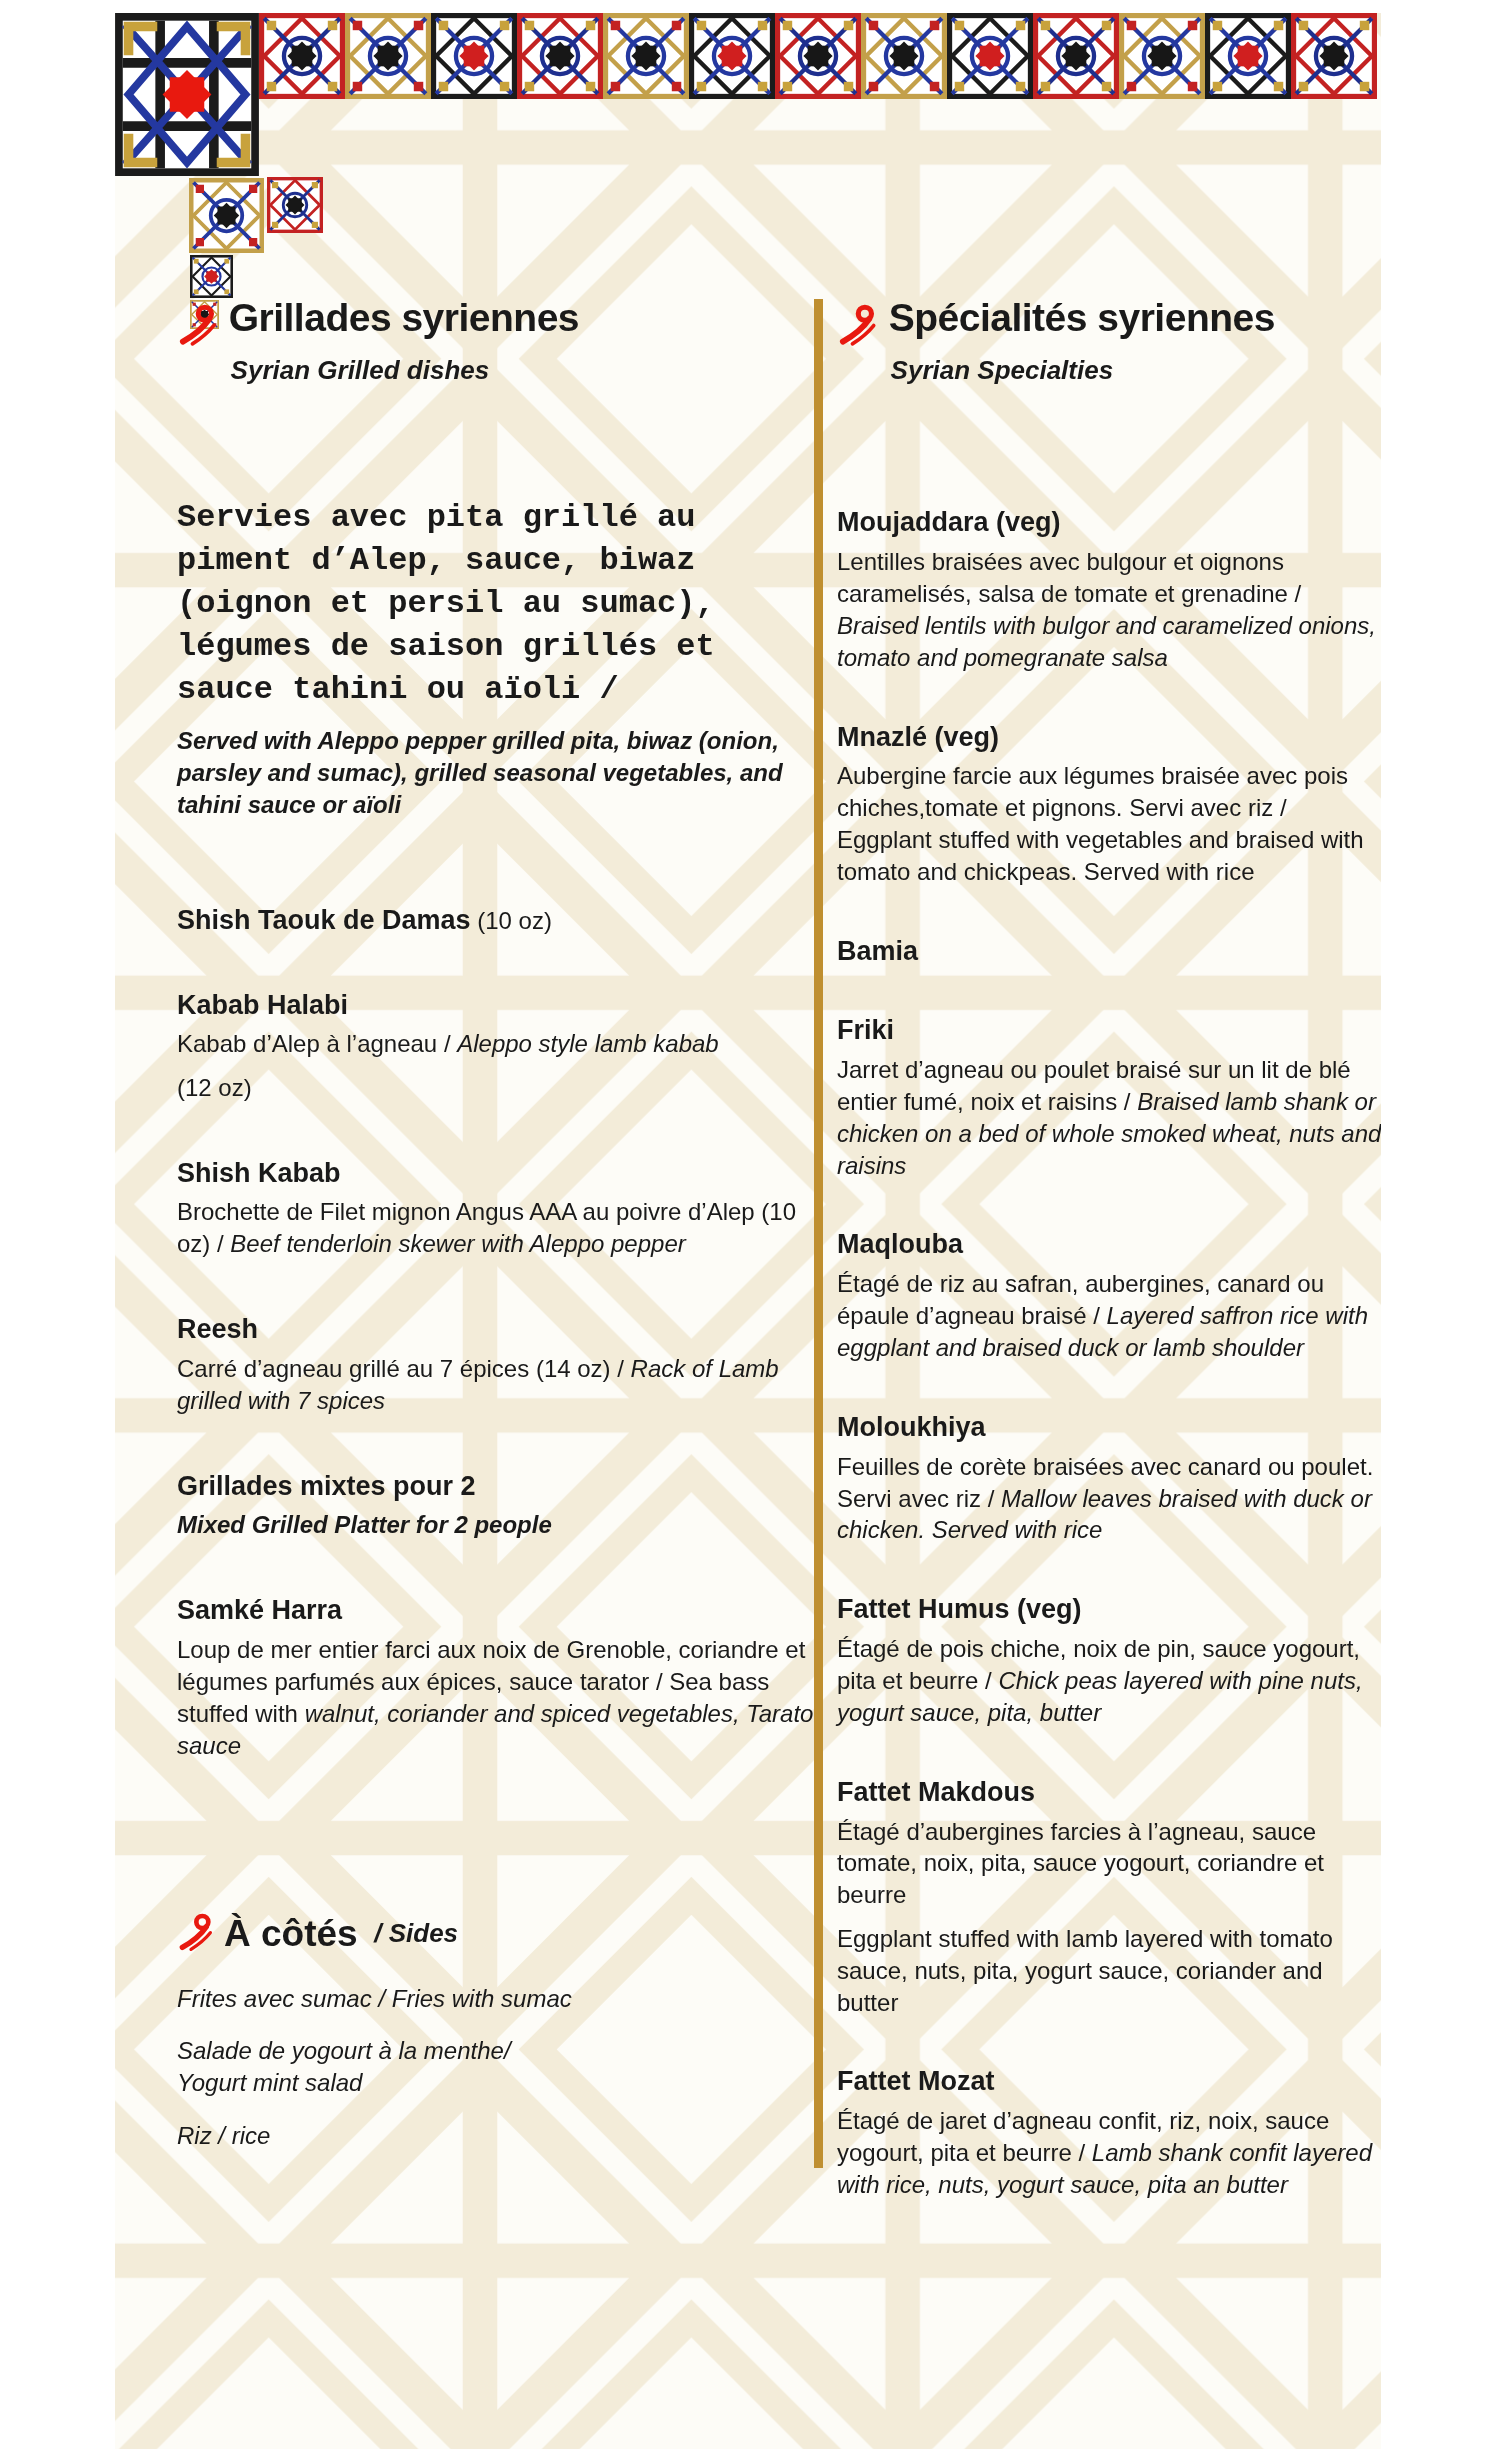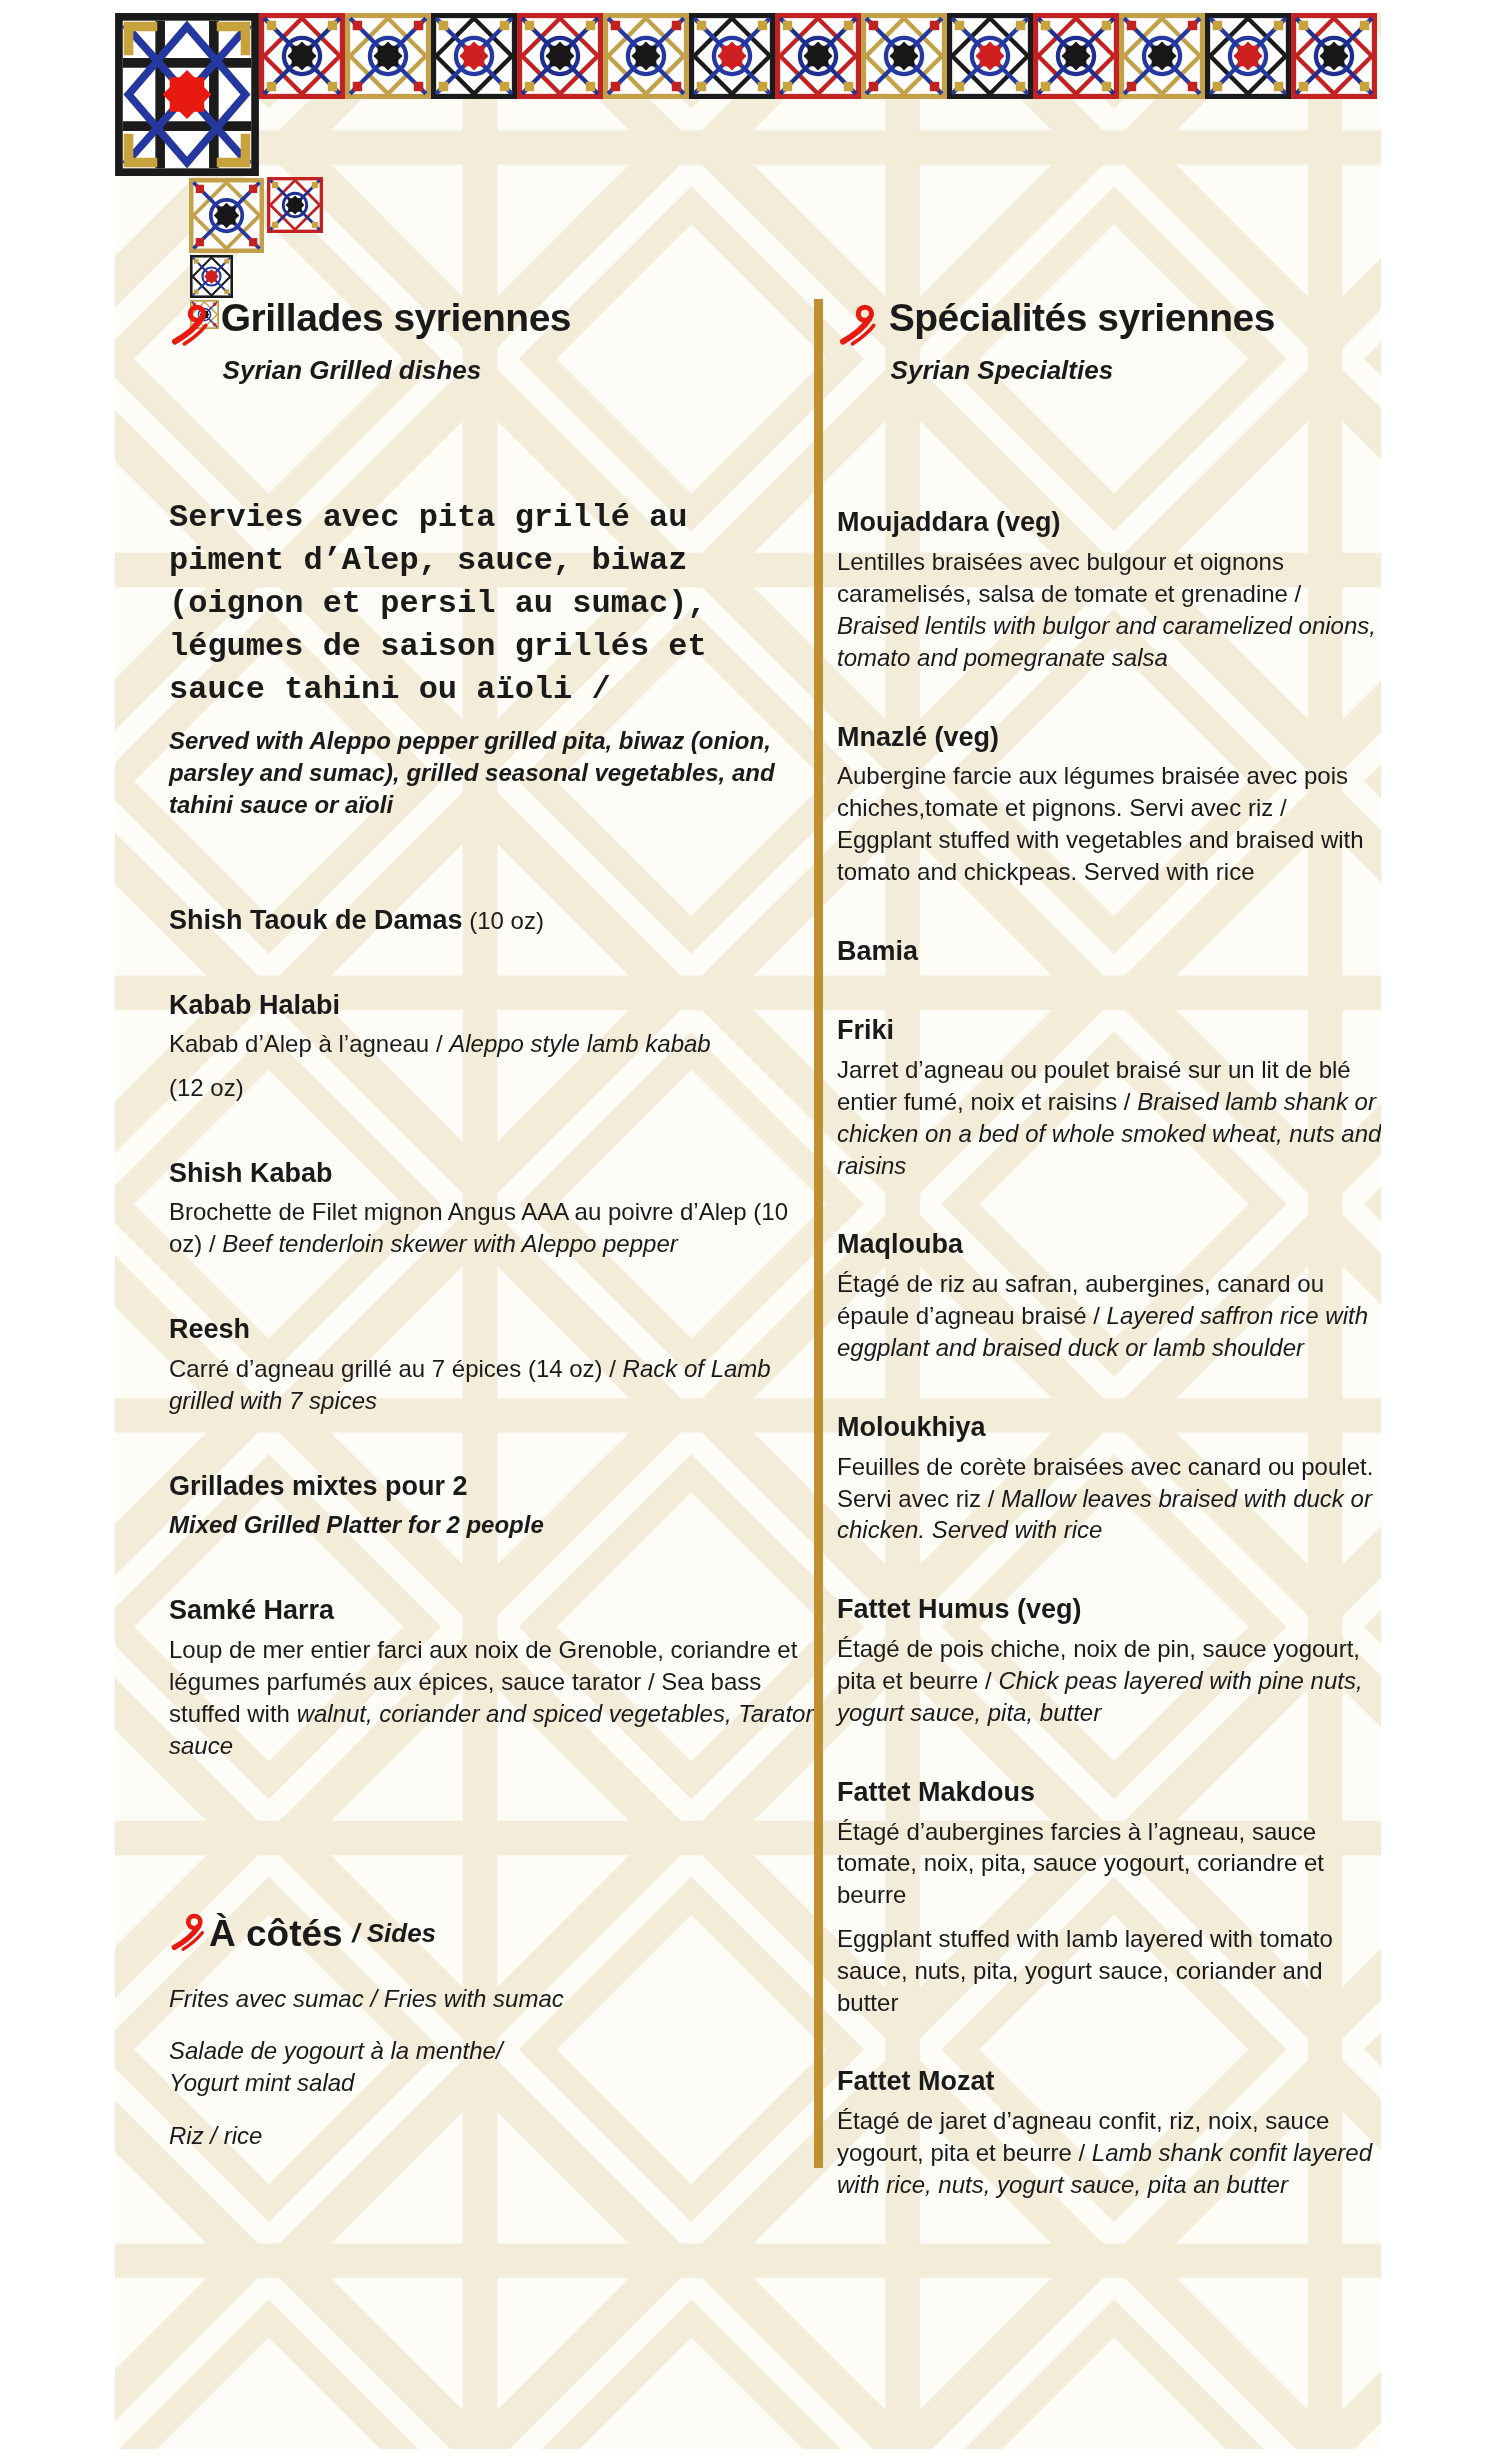--- a/index.html
+++ b/index.html
@@ -10,21 +10,21 @@
   }
   .panel{position:absolute;left:115px;top:13.4px;width:1266px;height:2436px;background:var(--panel,#fdfcf7);overflow:hidden;}
   .bg-svg{position:absolute;left:0;top:0;}
   
   .tile-row{position:absolute;left:144px;top:0;height:88px;width:1122px;display:flex;overflow:hidden;}
   .tile-row svg{display:block;flex:0 0 auto;}
   .corner-tile{position:absolute;left:0;top:0;}
   .xtile{position:absolute;}
   
   .col{position:absolute;top:284px;}
-  .col-left{left:54px;width:649px;}
+  .col-left{left:62px;width:649px;}
   .col-right{left:722px;width:548px;}
   .divider{position:absolute;left:699px;top:286px;width:8.6px;height:1869px;background:var(--gold,#bf8f30);}
   .sec-head{display:flex;align-items:flex-start;gap:7.7px;}
   .cal-icon{flex:0 0 auto;margin-top:3.8px;}
   .sec-title{font-size:39px;font-weight:bold;letter-spacing:-0.5px;line-height:1.1;}
   .sec-sub{font-size:26px;font-weight:bold;font-style:italic;margin-top:15px;margin-left:1.9px;}
   .intro{margin-top:111px;}
   .intro-fr{font-size:32px;font-weight:bold;line-height:1.34;font-family:Liberation Mono, monospace;}
   .intro-en{font-size:24px;font-weight:bold;font-style:italic;line-height:1.34;margin-top:13.4px;}
   .items-left{margin-top:83px;}
@@ -34,21 +34,21 @@
   .item h3{font-size:27px;font-weight:bold;margin:0 0 7.7px 0;line-height:1.15;}
   .item h3 .note{font-weight:normal;font-size:24px;}
   .desc{font-size:24px;line-height:1.33;}
   .desc p{margin:0 0 11.5px 0;}
   .desc p:last-child{margin-bottom:0;}
   .it{font-style:italic;}
   .bd{font-weight:bold;}
   .sides{margin-top:144px;}
   .sides-title{font-size:37px;font-weight:bold;}
   .sides-suffix{font-size:26px;font-weight:bold;font-style:italic;margin-left:9.6px;}
-  .sides-head{display:flex;align-items:center;gap:0;}
+  .sides-head{display:flex;align-items:center;gap:7px;}
   .side-item{font-size:24px;font-style:italic;line-height:1.32;margin-top:21px;}
 </style>
 </head>
 <body style="--text: #1a1a1a; --panel: #fdfcf7; --gold: #bf8f30;">
 
 <div class="panel">
 
   <svg class="bg-svg" width="1266" height="2436" aria-hidden="true" viewBox="0 0 1318 2536">
     <defs>
       <pattern id="knot" width="440" height="440" patternUnits="userSpaceOnUse" patternTransform="translate(-60,140)">

